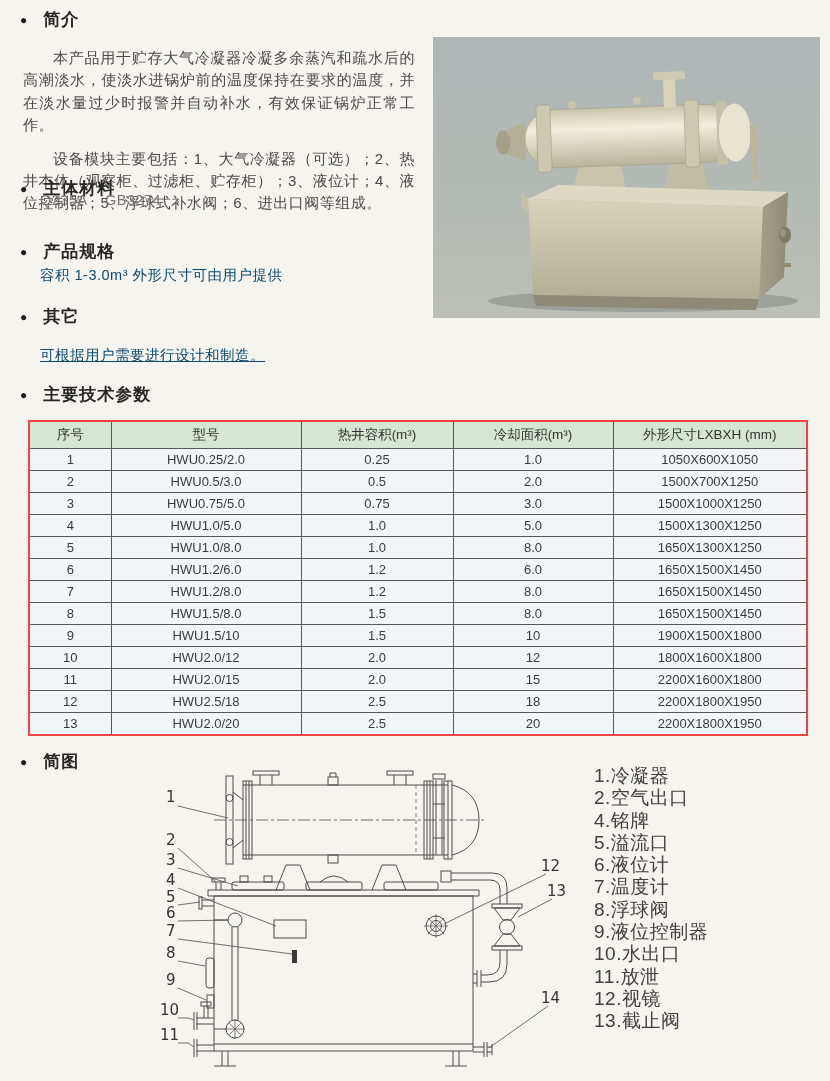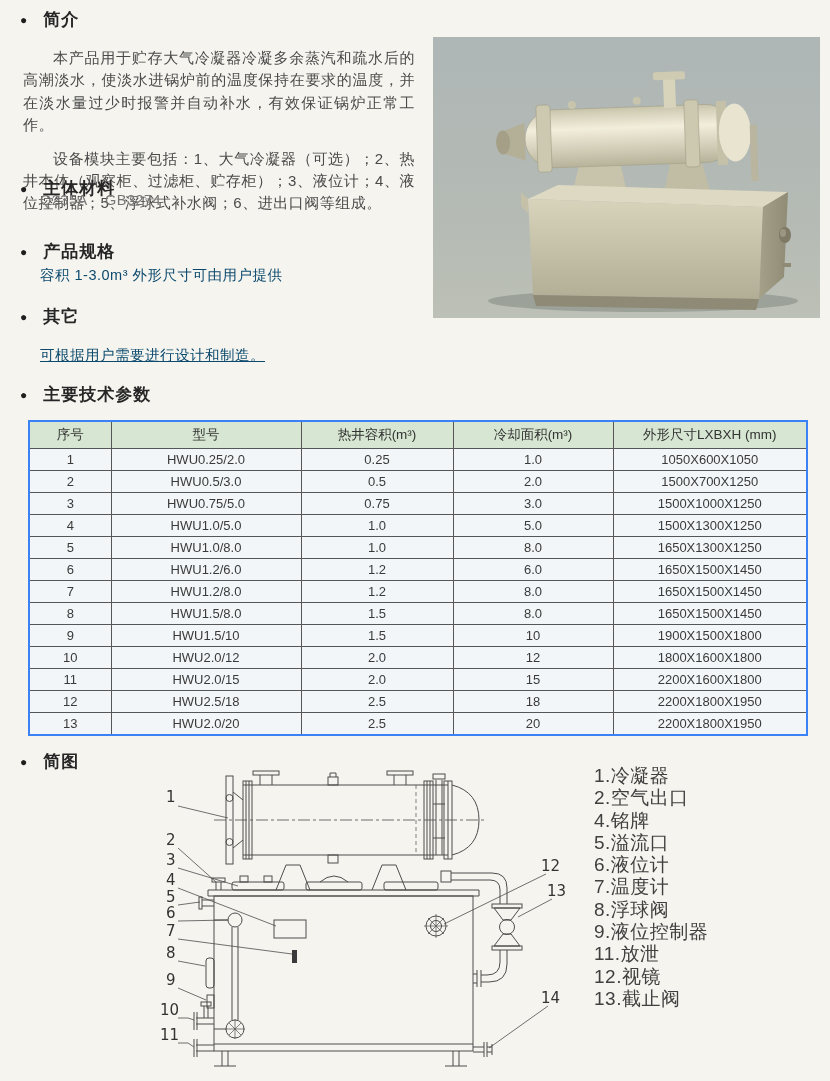--- a/index.html
+++ b/index.html
@@ -45,21 +45,21 @@
     position:absolute;left:28px;top:420px;width:778px;
     border-collapse:collapse;
     font-size:13px;color:#3a3a3a;
     table-layout:fixed;
   }
   .params-table th,.params-table td{
     border:1px solid #565656;
     text-align:center;vertical-align:middle;
     padding:0;overflow:hidden;white-space:nowrap;
   }
-  .params-table{border:2px solid #3b82f6;padding-left:21px;}
+  .params-table{border:2px solid #ef4444;padding-left:21px;}
   .params-table th{
     background:#d7e6d2;height:26px;
     font-weight:normal;font-size:13.5px;color:#333;
   }
   .params-table td{background:#f3f6f8;height:21px;}
   
   .diagram{
     position:absolute;left:148px;top:768px;width:452px;height:312px;
   }
   .legend{
@@ -414,18 +414,19 @@
 
   <div class="legend">
       <div class="legend-item">1.冷凝器</div>
       <div class="legend-item">2.空气出口</div>
       <div class="legend-item">4.铭牌</div>
       <div class="legend-item">5.溢流口</div>
       <div class="legend-item">6.液位计</div>
       <div class="legend-item">7.温度计</div>
       <div class="legend-item">8.浮球阀</div>
       <div class="legend-item">9.液位控制器</div>
+      <div class="legend-item">10.水出口</div>
       <div class="legend-item">11.放泄</div>
       <div class="legend-item">12.视镜</div>
       <div class="legend-item">13.截止阀</div>
     </div>
 
 </div>
 
 </body></html>

